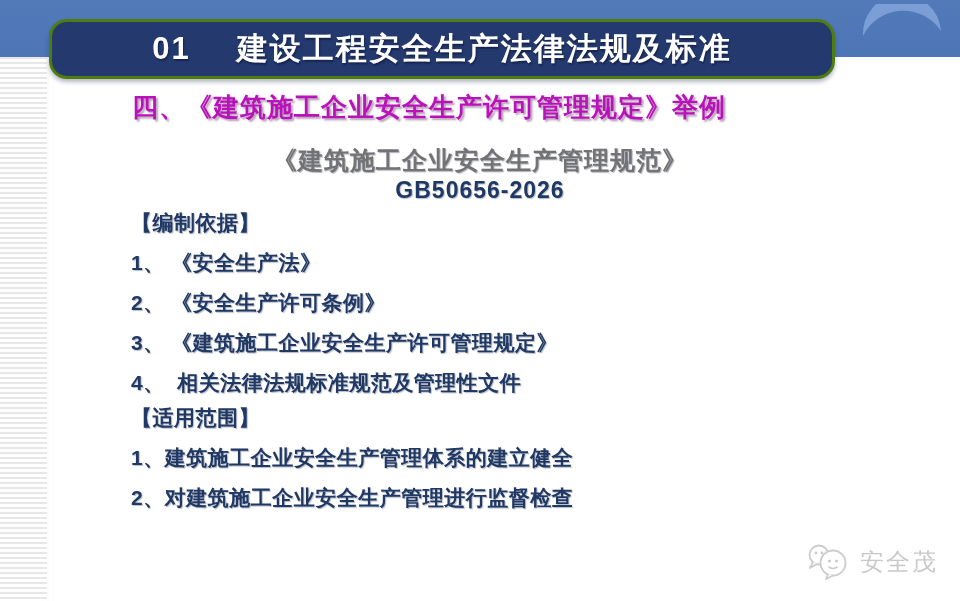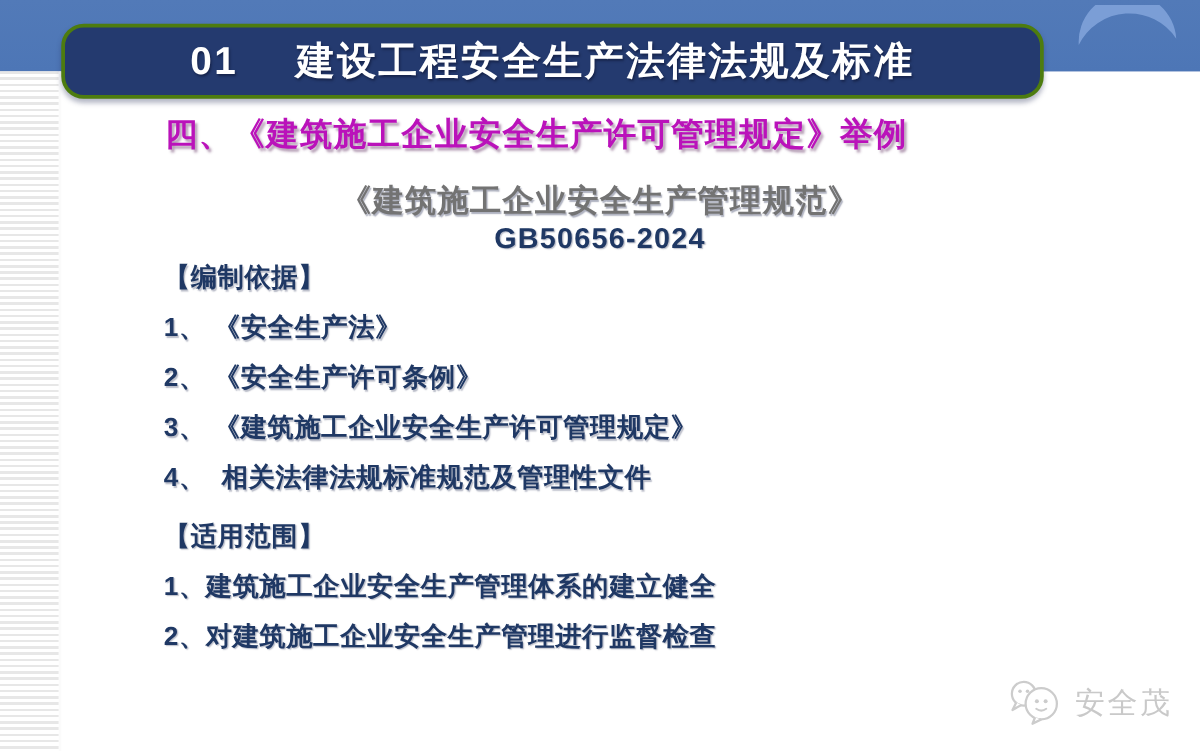--- a/index.html
+++ b/index.html
@@ -78,28 +78,28 @@
   <div class="left-strip"></div>
 
   <div class="header-bar">
     <span class="header-number">01</span>
     <span class="header-title">建设工程安全生产法律法规及标准</span>
   </div>
 
   <div class="section-heading">四、《建筑施工企业安全生产许可管理规定》举例</div>
 
   <div class="doc-title">《建筑施工企业安全生产管理规范》</div>
-  <div class="doc-code">GB50656-2024</div>
+  <div class="doc-code">GB50656-2026</div>
 
   <div class="content">
     <div class="line">【编制依据】</div>
     <div class="line">1、 《安全生产法》</div>
     <div class="line">2、 《安全生产许可条例》</div>
     <div class="line">3、 《建筑施工企业安全生产许可管理规定》</div>
-    <div class="line" style="margin-bottom:20px;">4、  相关法律法规标准规范及管理性文件</div>
+    <div class="line" style="margin-bottom:8px;">4、  相关法律法规标准规范及管理性文件</div>
     <div class="line">【适用范围】</div>
     <div class="line">1、建筑施工企业安全生产管理体系的建立健全</div>
     <div class="line">2、对建筑施工企业安全生产管理进行监督检查</div>
   </div>
 
   <div class="watermark">
     <svg width="46" height="38" viewBox="0 0 46 38" aria-hidden="true">
       <g fill="none" stroke="#cccccc" stroke-width="1.8">
         <circle cx="13" cy="12" r="9.5"></circle>
         <path d="M7 19 L4 25 L11 21" fill="#ffffff" stroke-linejoin="round"></path>

